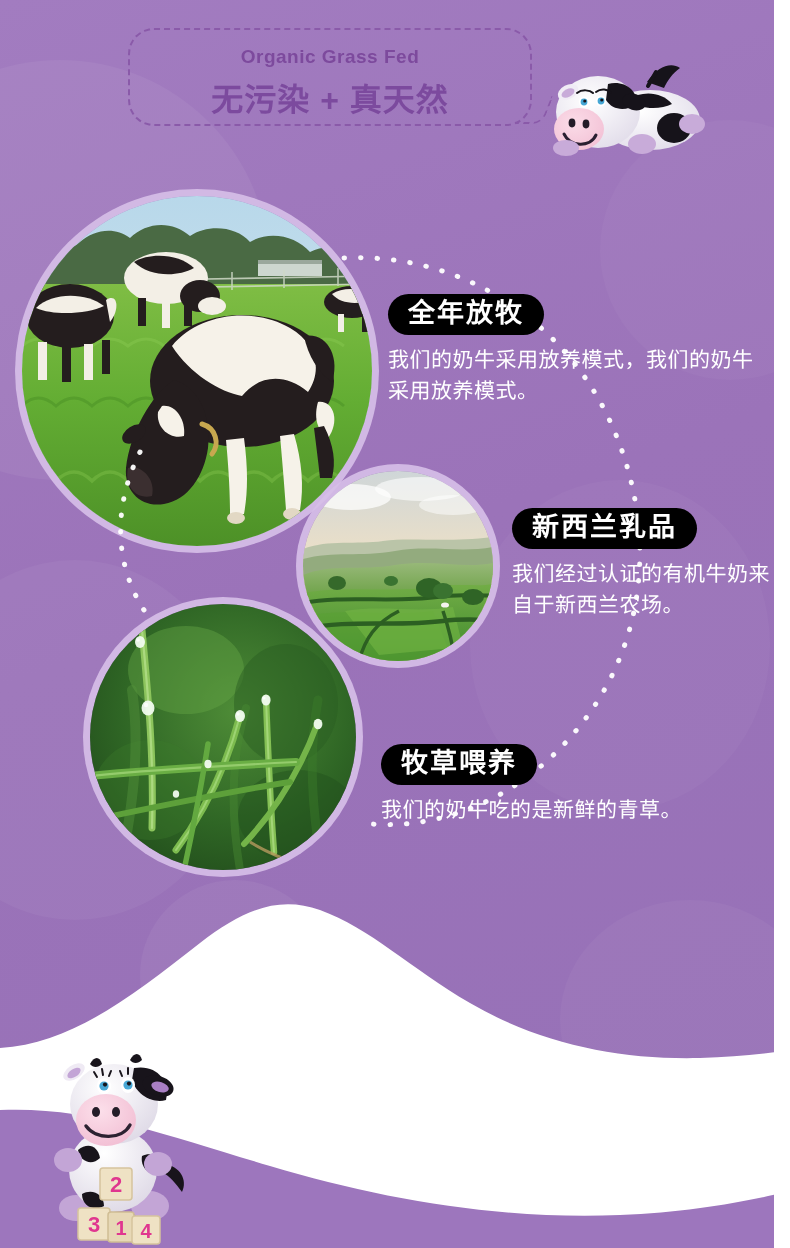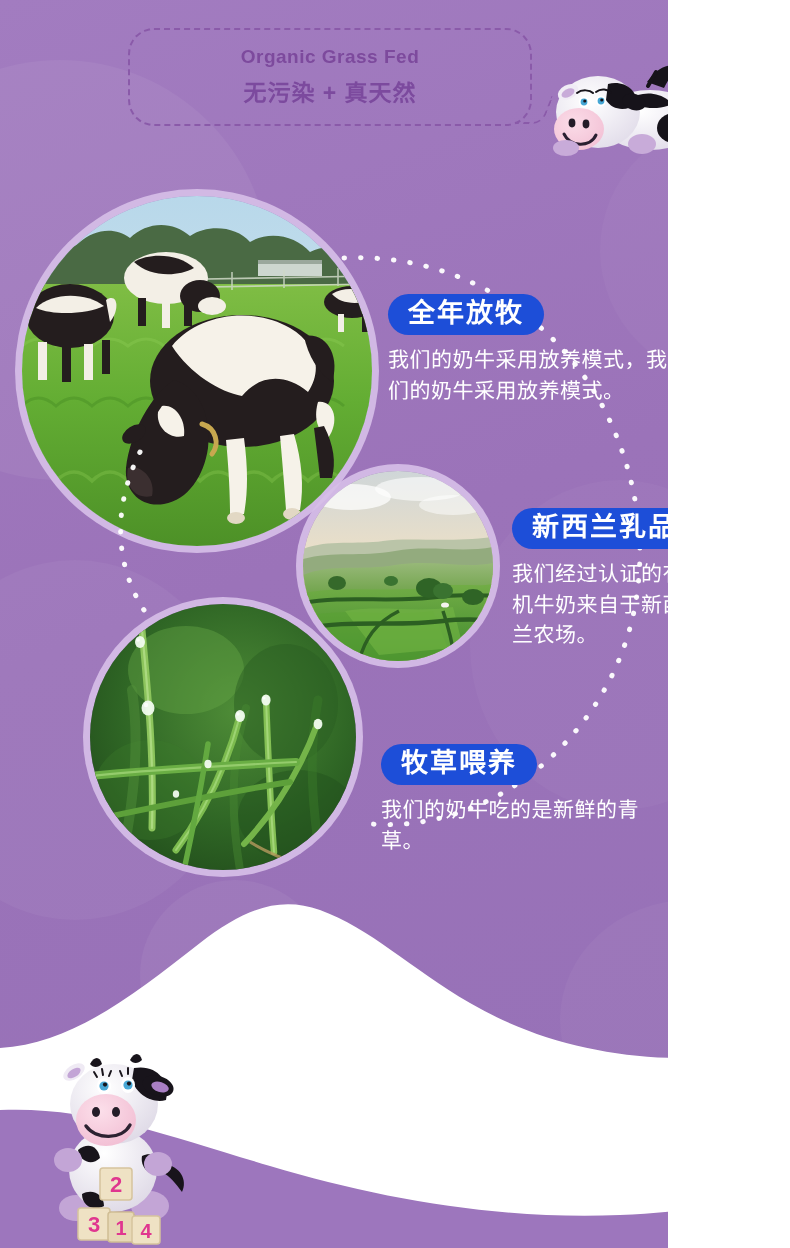--- a/index.html
+++ b/index.html
@@ -7,21 +7,21 @@
     margin: 0;
     padding: 0;
     background: #ffffff;
   }
   body {
     font-family: "Liberation Sans", "DejaVu Sans", sans-serif;
   }
 
   #page {
     position: relative;
-    width: 668px;
+    width: 774px;
     height: 1248px;
     overflow: hidden;
     background: #9d76bd;
     text-decoration: underline;
   }
 
   
   .bg-base {
     position: absolute;
     inset: 0;
@@ -81,21 +81,21 @@
     font-weight: bold;
     letter-spacing: 0.5px;
     color: #7d4a9d;
   }
   .header-cn {
     position: absolute;
     left: 128px;
     top: 74px;
     width: 404px;
     text-align: center;
-    font-size: 23px;
+    font-size: 32px;
     font-weight: bold;
     letter-spacing: 1px;
     color: #7c4a9e;
   }
 
   
   .mascot-top {
     position: absolute;
     left: 546px;
     top: 52px;
@@ -131,21 +131,21 @@
   .photo-circle svg { display:block; width:100%; height:100%; }
 
   .circle-1 { left: 22px;  top: 196px; width: 350px; height: 350px; }
   .circle-2 { left: 303px; top: 471px; width: 190px; height: 190px; }
   .circle-3 { left: 90px;  top: 604px; width: 266px; height: 266px; }
 
   
   .feature { position: absolute; }
   .badge {
     display: inline-block;
-    background: #1d4ed8;
+    background: #000000;
     color: #ffffff;
     font-size: 27px;
     font-weight: bold;
     letter-spacing: 2px;
     border-radius: 22px;
     padding: 5px 20px 8px 20px;
     line-height: 1.05;
     white-space: nowrap;
   }
   .feature-desc {

